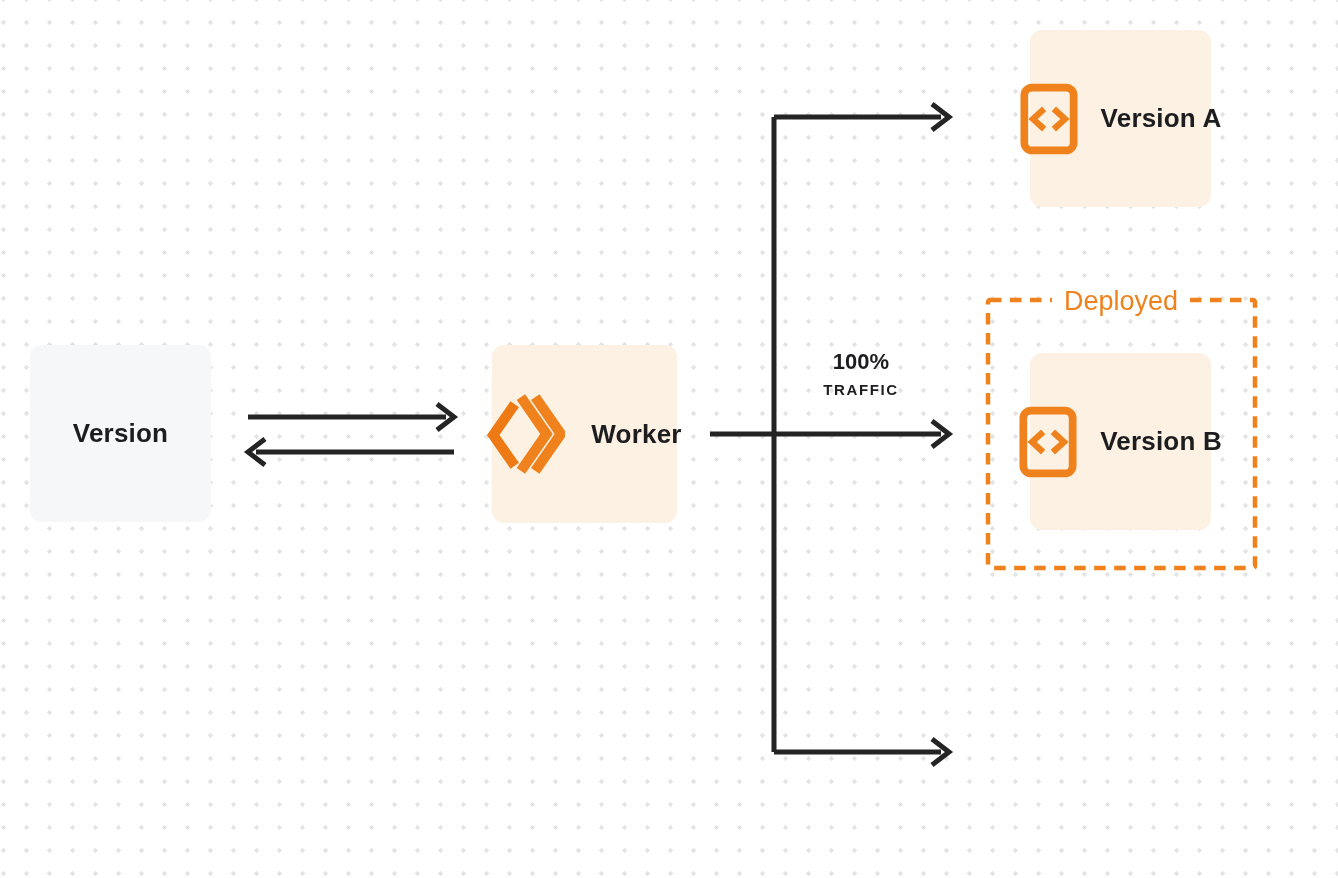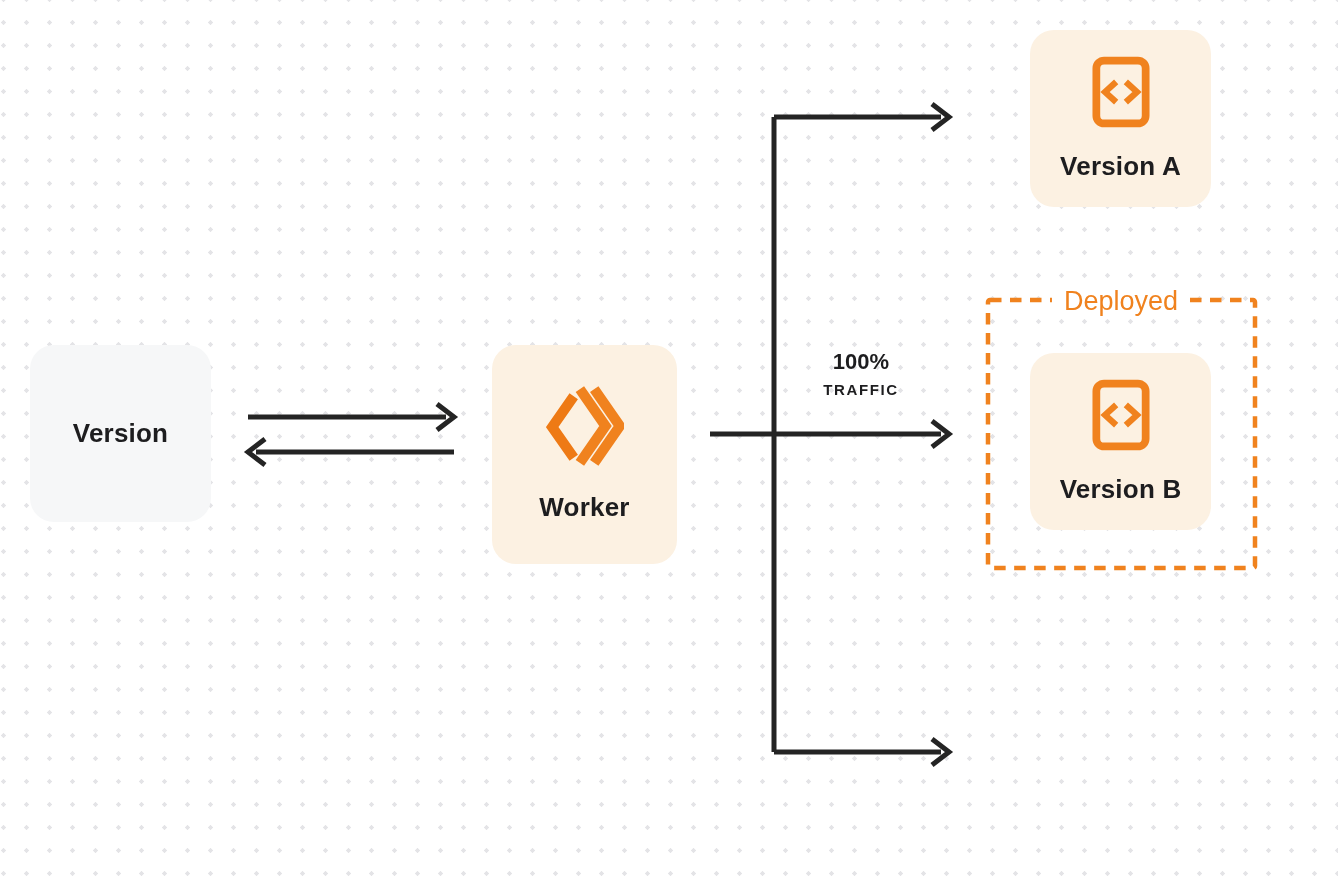--- a/index.html
+++ b/index.html
@@ -18,42 +18,42 @@
     background-position: 15px 11px;
   }
   svg.overlay {
     position: absolute;
     left: 0; top: 0;
     width: 1338px; height: 878px;
     pointer-events: none;
   }
   .node {
     position: absolute;
-    border-radius: 24px;
+    border-radius: 12px;
     display: flex;
-    flex-direction: column;
+    flex-direction: row;
     align-items: center;
     justify-content: center;
     box-sizing: border-box;
   }
   .node .label {
     font-weight: 700;
     font-size: 26px;
     color: #1d1d1f;
     letter-spacing: 0.2px;
     white-space: nowrap;
   }
   .node-client {
     left: 30px; top: 345px;
     width: 181px; height: 177px;
     background: #f6f7f8;
   }
   .node-worker {
     left: 492px; top: 345px;
-    width: 185px; height: 219px;
+    width: 185px; height: 178px;
     background: #fcf1e2;
     gap: 26px;
   }
   .node-version {
     left: 1030px;
     width: 181px; height: 177px;
     background: #fcf1e2;
     gap: 23px;
   }
   .node-version-a { top: 30px; }

